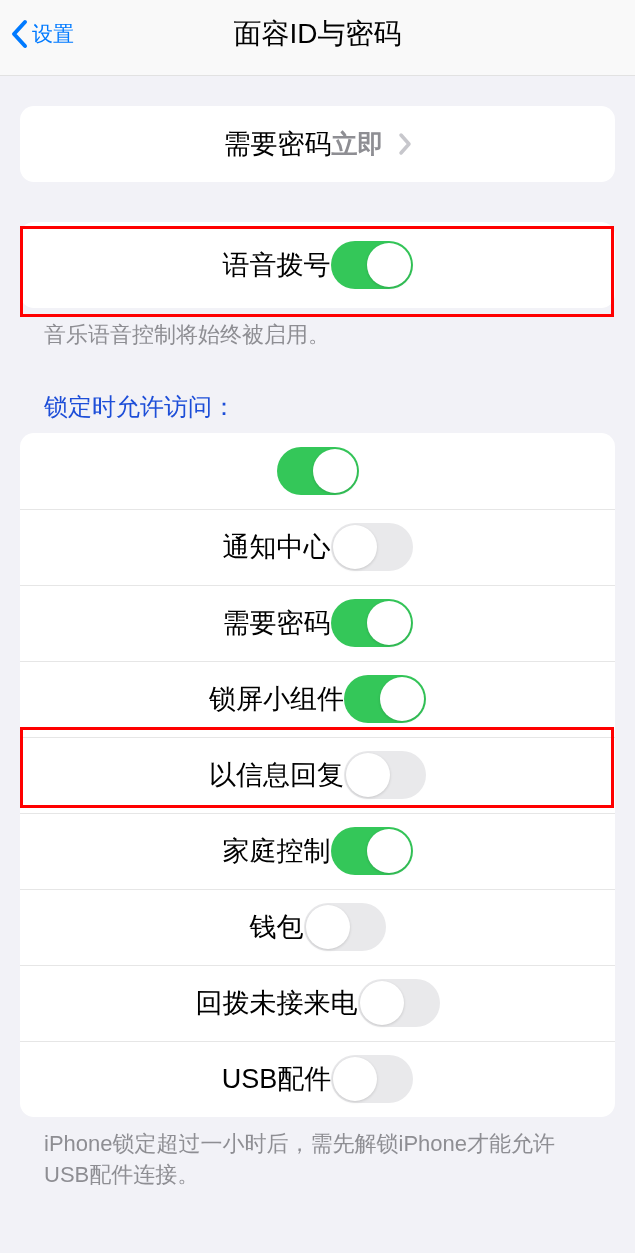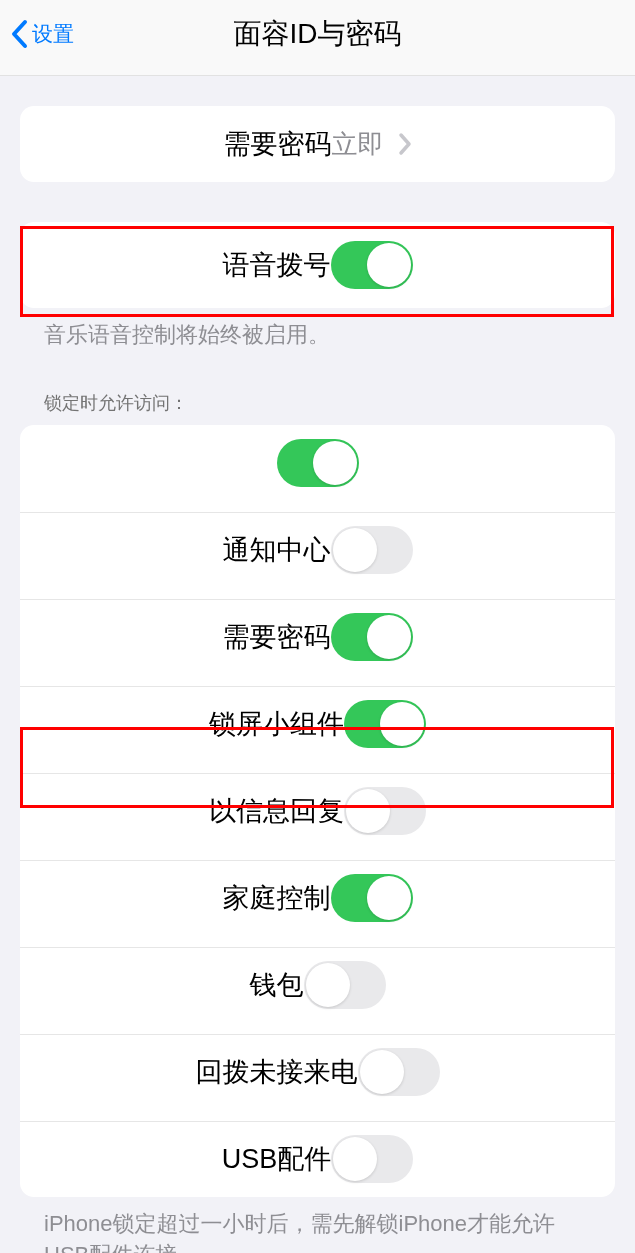--- a/index.html
+++ b/index.html
@@ -57,30 +57,30 @@
     .row {
       display: flex;
       align-items: center;
       justify-content: center;
       padding: 0 24px;
       height: 76px;
       position: relative;
     }
     .row + .row {
       border-top: 1px solid #e6e6e6;
-      margin-top: 11px;
     }
     .row-label {
       font-size: 27px;
       color: #000;
     }
     .row-right {
       display: flex;
       align-items: center;
       gap: 14px;
+      font-weight: bold;
     }
     .row-value {
       font-size: 26px;
       color: #8e8e93;
     }
     .chevron-right {
       color: #c7c7cc;
     }
     .chevron-right svg {
       display: block;
@@ -113,22 +113,22 @@
     .toggle-off .toggle-knob {
       left: 2px;
     }
     .footer-text {
       font-size: 22px;
       color: #8e8e93;
       padding: 12px 24px 0 24px;
       line-height: 1.4;
     }
     .section-header {
-      font-size: 18px;
-      color: #737373;
+      font-size: 24px;
+      color: #1d4ed8;
       padding: 0 24px 10px 24px;
     }
     .spacer-40 { height: 40px; }
     .highlight {
       position: absolute;
       border: 3px solid #ff0000;
       pointer-events: none;
     }
     .highlight-1 {
       left: 20px;

